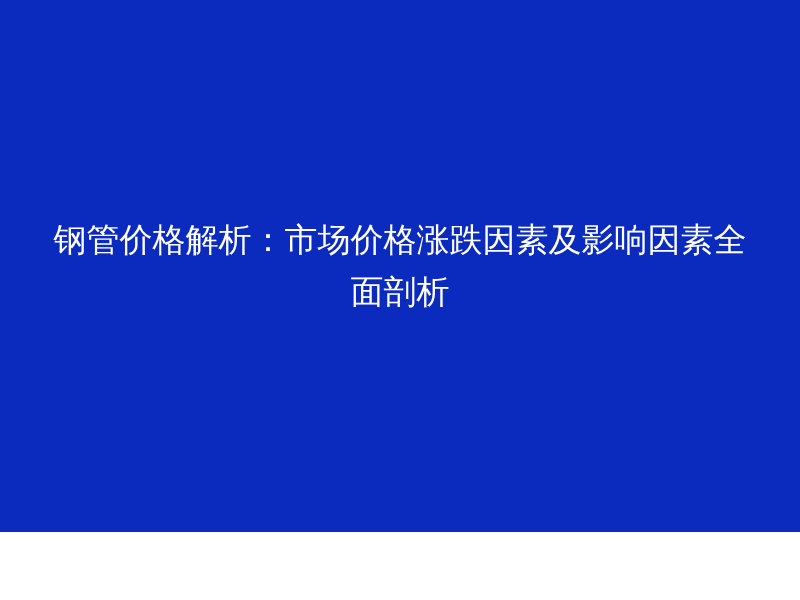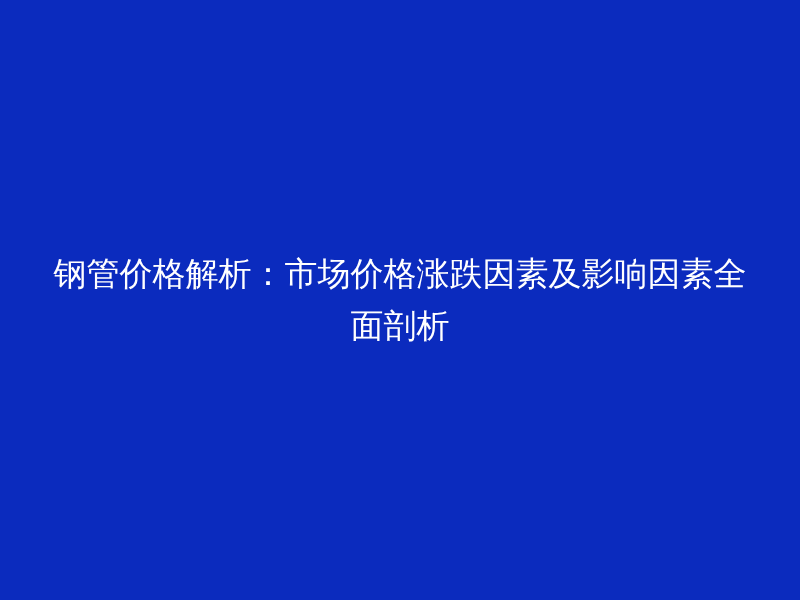--- a/index.html
+++ b/index.html
@@ -9,21 +9,21 @@
   }
   body {
     width: 800px;
     height: 600px;
     overflow: hidden;
     font-family: "Liberation Sans", "DejaVu Sans", sans-serif;
   }
   #title-card {
     position: relative;
     width: 800px;
-    height: 600px;
+    height: 532px;
     box-sizing: border-box;
     display: flex;
     align-items: center;
     justify-content: center;
     background: #0B2BBE;
   }
   #title-block {
     width: 700px;
     text-align: center;
   }

